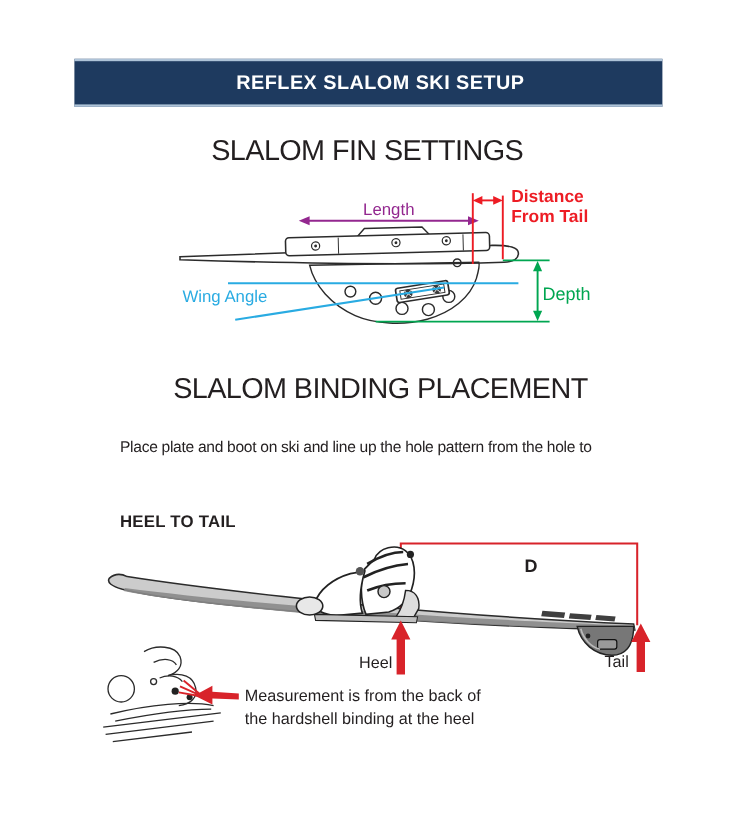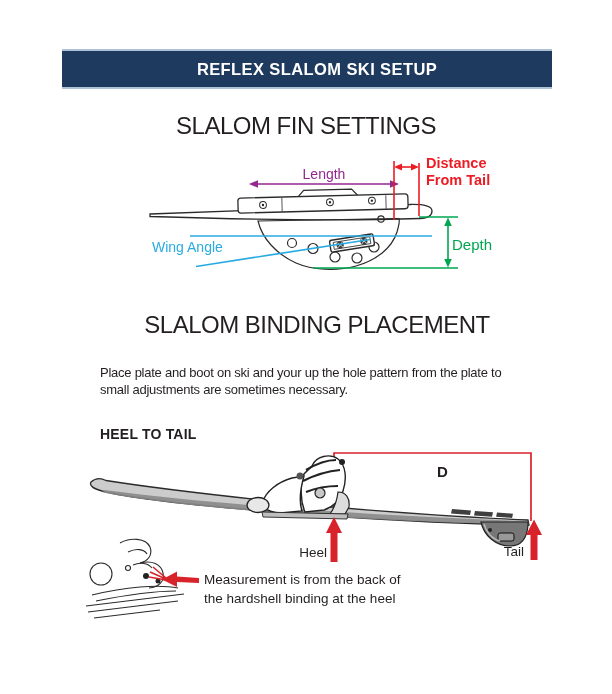--- a/index.html
+++ b/index.html
@@ -125,22 +125,21 @@
   <g>
     <line class="st-cyan" stroke-width="1.7" x1="190" y1="236" x2="432" y2="236"></line>
     <line class="st-cyan" stroke-width="1.7" x1="196" y1="266.5" x2="370" y2="239.5"></line>
     <text class="lbl lbl-cyan" x="152" y="252">Wing Angle</text>
   </g>
 </svg>
 
 <div class="abs section-heading binding-heading">SLALOM BINDING PLACEMENT</div>
 
 <div class="abs para">
-  <div>Place plate and boot on ski and your up the hole pattern from the plate to</div>
-  <div>small adjustments are sometimes necessary.</div>
+  <div>Place plate and boot on ski and line up the hole pattern from the hole to</div>
 </div>
 
 <div class="abs subheading">HEEL TO TAIL</div>
 
 <svg class="layer" viewBox="0 0 612 694" aria-hidden="true">
 
   <g>
     <path class="st-dimred" stroke-width="1.7" fill="none" d="M334,516 L334,453 L531,453 L531,521"></path>
     <text class="lbl-ink" x="437" y="477" font-size="15" font-weight="bold">D</text>
   </g>

